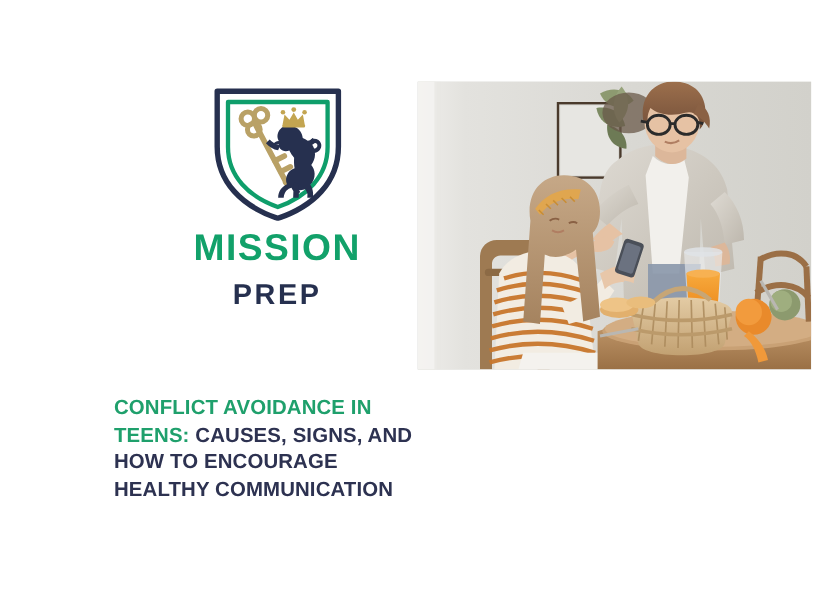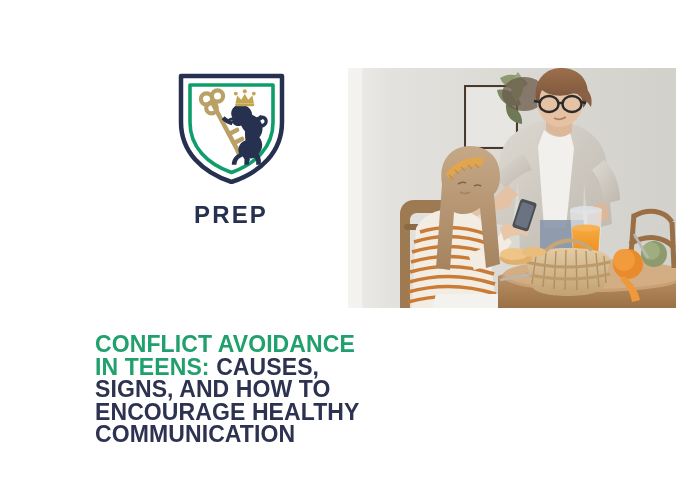--- a/index.html
+++ b/index.html
@@ -76,21 +76,21 @@
   .photo svg { display: block; width: 100%; height: 100%; }
 
   
   .headline {
     position: absolute;
     left: 95px;
     top: 318px;
     width: 270px;
     font-family: "Liberation Sans", sans-serif;
     font-weight: 700;
-    font-size: 23px;
+    font-size: 17px;
     line-height: 22.5px;
     letter-spacing: 0.1px;
     color: #2d3251;
     text-transform: uppercase;
   }
   .headline .hl-accent { color: #1fa06c; }
   .headline .hl-rest   { color: #2d3251; }
 </style>
 </head>
 <body>
@@ -154,20 +154,21 @@
           <path d="M60.5 35.5 l1.6 -8.1 l4.1 4.4 l3.6 -6.1 l3.4 6.1 l4.2 -4.4 l1.5 8.1 Z"></path>
           <rect x="60.3" y="35.4" width="18.9" height="2.9" rx="1"></rect>
           <circle cx="60.8" cy="25.6" r="1.9"></circle>
           <circle cx="69.8" cy="23.3" r="2"></circle>
           <circle cx="78.8" cy="25.6" r="1.9"></circle>
         </g>
       </svg>
     </div>
 
     <div class="wordmark">
+      <span class="mission">MISSION</span>
       <span class="prep">PREP</span>
     </div>
   </div>
 
   <div class="photo">
     <svg viewBox="0 0 328 240" xmlns="http://www.w3.org/2000/svg" preserveAspectRatio="xMidYMid slice" aria-hidden="true">
       <defs>
         <linearGradient id="wallG" x1="0" y1="0" x2="1" y2="0">
           <stop offset="0" stop-color="#efeeeb"></stop>
           <stop offset="0.12" stop-color="#e3e2de"></stop>

